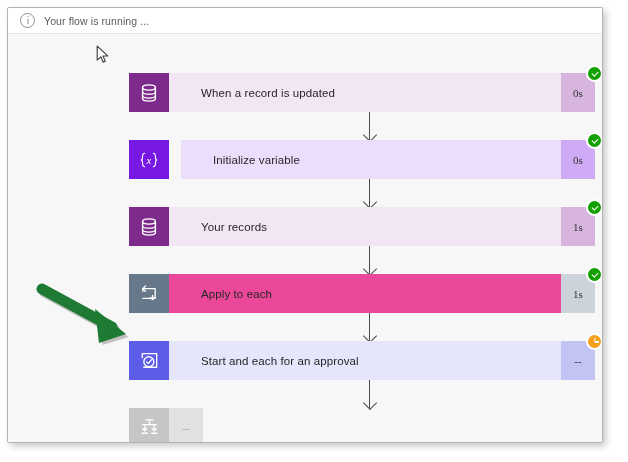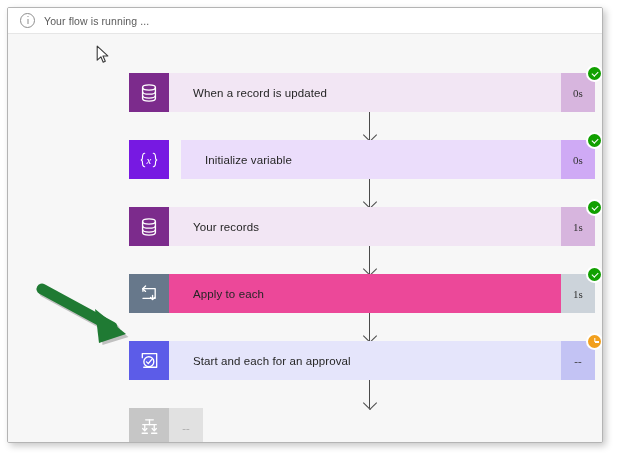--- a/index.html
+++ b/index.html
@@ -102,21 +102,21 @@
     flex: 0 0 40px;
     width: 40px;
     display: flex;
     align-items: center;
     justify-content: center;
   }
   .step-body {
     flex: 1 1 auto;
     display: flex;
     align-items: center;
-    padding-left: 24px;
+    padding-left: 32px;
     box-sizing: border-box;
   }
   .step-title {
     font-size: 11.5px;
     color: #262626;
     letter-spacing: 0.1px;
     white-space: nowrap;
   }
   .step-duration {
     flex: 0 0 34px;

